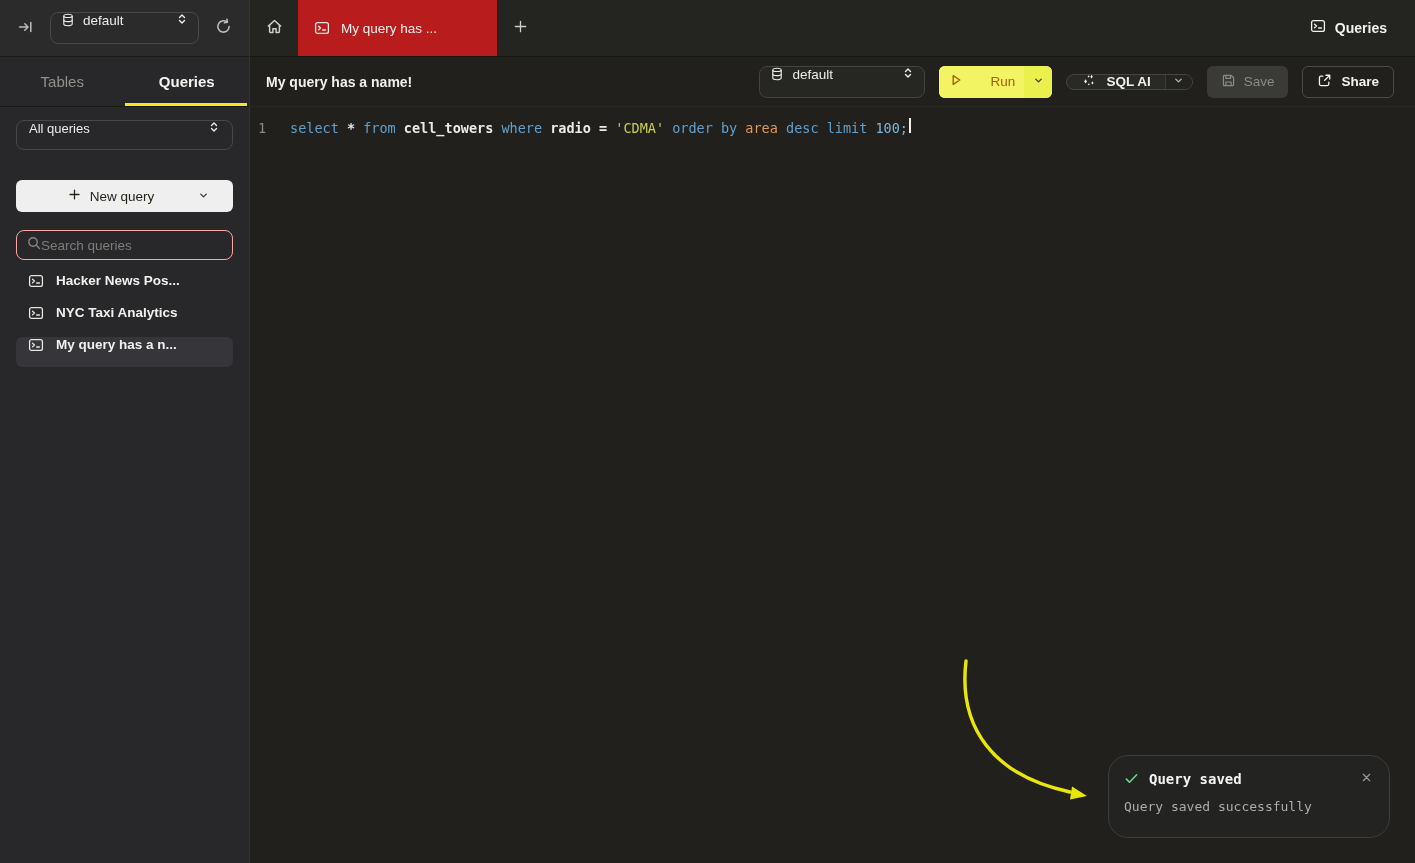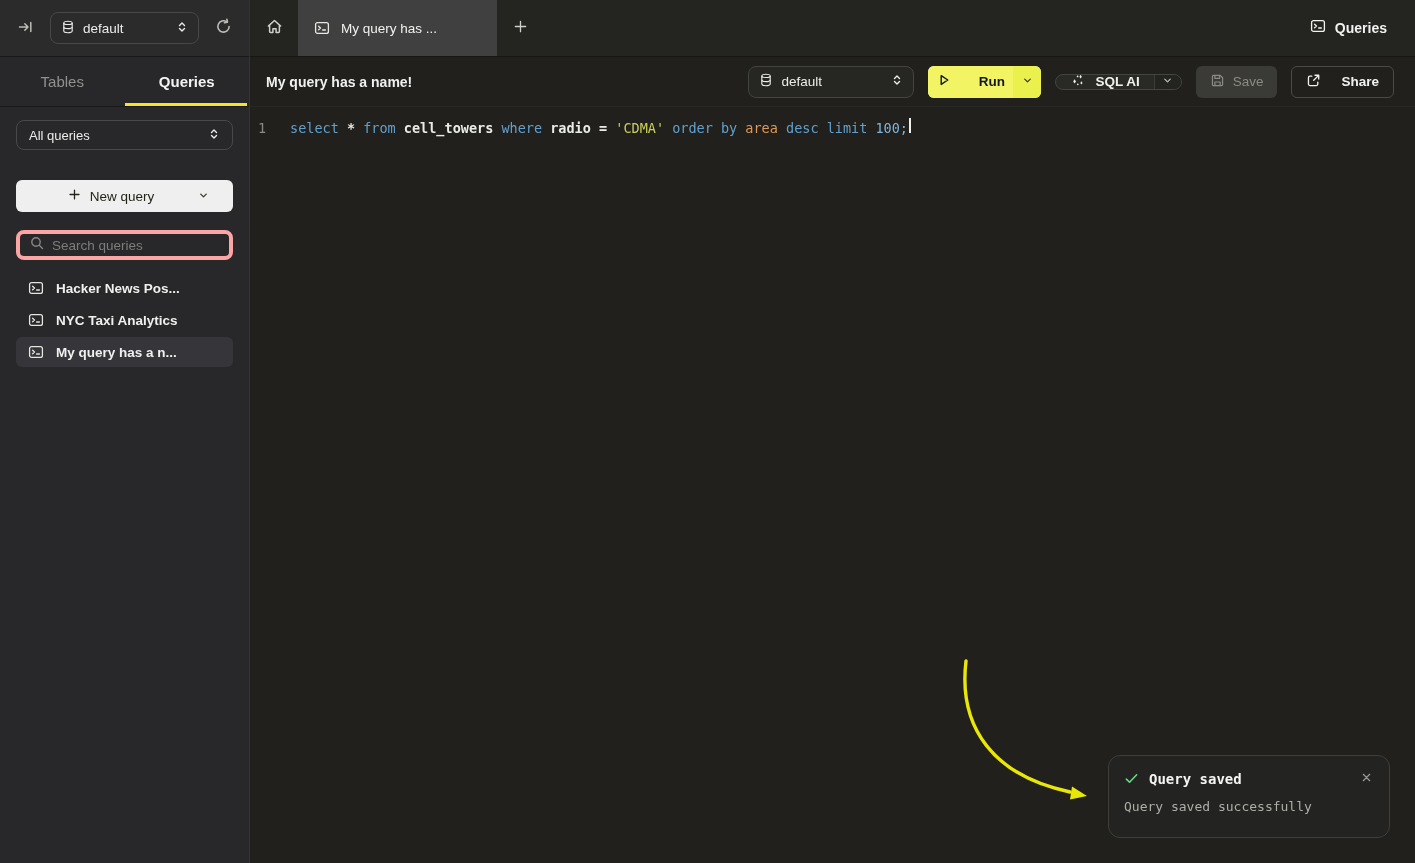--- a/index.html
+++ b/index.html
@@ -31,21 +31,21 @@
     background: #2b2b2c;
     border-bottom: 1px solid rgba(0,0,0,0.4);
   }
   .icon-btn {
     width: 28px; height: 28px;
     display: flex; align-items: center; justify-content: center;
     color: #bcbcb8; border-radius: 6px; cursor: pointer;
     background: transparent; border: none;
   }
   .select-control {
-    display: flex; align-items: center; gap: 8px;
+    display: flex; gap: 8px;
     height: 32px; padding: 0 10px;
     border: 1px solid #48484b; border-radius: 8px;
     background: transparent; cursor: pointer;
     font-size: 13.5px; color: #ececea;
   }
   .sidebar-topbar .select-control { flex: 1; }
   .select-control .grow { flex: 1; }
   .sidebar-tabs {
     height: 50px; flex: 0 0 50px;
     display: flex; align-items: stretch;
@@ -71,52 +71,52 @@
     flex: 1; display: flex; align-items: center; justify-content: center; gap: 9px;
     background: var(--accent-yellow, #f2f464);
     color: #23231a; font-size: 13.5px; font-weight: 500;
   }
   .new-query-chev {
     width: 27px; display: flex; align-items: center; justify-content: center;
     background: #e7ed49; color: #3e3e2c;
   }
   .search-box {
     margin-top: 18px; height: 30px; width: 100%;
-    display: flex; align-items: center; gap: 8px; padding: 0 10px;
-    border: 4px solid #fca5a5; border-radius: 8px; color: #85858a;
+    display: flex; align-items: center; padding: 0 10px;
+    border: 1px solid #fca5a5; border-radius: 8px; color: #85858a;
   }
   .search-box input {
     flex: 1; background: transparent; border: none; outline: none;
     font-size: 13.5px; color: #ececea;
     font-family: "Liberation Sans", "DejaVu Sans", sans-serif;
   }
   .search-box input::placeholder { color: #7d7d7a; }
   .query-list { margin-top: 13px; }
   .query-item {
     height: 30px; margin-bottom: 2px;
-    display: flex; align-items: center; gap: 12px; padding: 0 12px;
+    display: flex; gap: 12px; padding: 0 12px;
     border-radius: 6px; cursor: pointer; color: #f0f0ee;
   }
   .query-item.selected { background: #35353a; }
   .query-item .q-icon { color: #e4e4e0; display: flex; }
   .query-item .q-label { font-size: 13.5px; font-weight: 600; white-space: nowrap; }
 
   
   .main { flex: 1; display: flex; flex-direction: column; min-width: 0; }
   .tabstrip {
     height: 57px; flex: 0 0 57px;
     background: #242421; display: flex; align-items: stretch;
     border-bottom: 1px solid #161613;
   }
   .tab-home {
     width: 48px; display: flex; align-items: center; justify-content: center;
     color: #cfcfcb; cursor: pointer; background: transparent; border: none;
   }
   .editor-tab {
-    width: 199px; background: #404040;
+    width: 199px; background: #b91c1c;
     display: flex; align-items: center; gap: 11px; padding: 0 16px;
     cursor: pointer;
   }
   .editor-tab .t-icon { color: #e8e8e4; display: flex; }
   .editor-tab .t-label { font-size: 13.5px; font-weight: 500; color: #f1f1ef; white-space: nowrap; }
   .tab-add {
     width: 46px; display: flex; align-items: center; justify-content: center;
     color: #cfcfcb; cursor: pointer; background: transparent; border: none;
   }
   .tabstrip .spacer { flex: 1; }
@@ -133,42 +133,42 @@
     border-bottom: 1px solid rgba(255,255,255,0.03);
   }
   .doc-title { font-size: 14px; font-weight: 600; color: #f0f0ee; }
   .main-header .spacer { flex: 1; }
   .controls { display: flex; align-items: center; gap: 14px; }
   .controls .select-control { width: 166px; background: #262622; border-color: #434341; }
 
   .run-btn { height: 32px; width: 113px; display: flex; border-radius: 6px; overflow: hidden; cursor: pointer; border: none; padding: 0; }
   .run-main {
     flex: 1; display: flex; align-items: center; justify-content: center; gap: 28px;
-    background: var(--accent-yellow, #f2f464); color: #0f172a; font-size: 13.5px; font-weight: 700;
+    background: var(--accent-yellow, #f2f464); color: #a16207; font-size: 13.5px; font-weight: 400;
   }
   .run-chev { width: 28px; display: flex; align-items: center; justify-content: center; background: #eaf04c; color: #3e3e2c; }
 
   .sqlai-btn {
     height: 16px; display: flex; align-items: stretch;
     border: 1px solid #444441; border-radius: 8px; overflow: hidden; cursor: pointer;
     background: #292925; padding: 0;
   }
   .sqlai-main { display: flex; align-items: center; gap: 9px; padding: 0 14px; color: #f0f0ee; font-size: 13.5px; font-weight: 600; }
   .sqlai-chev { width: 27px; display: flex; align-items: center; justify-content: center; background: #232320; color: #b5b5b0; border-left: 1px solid #3c3c38; }
 
   .save-btn {
     height: 32px; padding: 0 14px; border-radius: 6px; border: none;
     background: #3a3a37; color: #8b8b84;
     display: flex; align-items: center; gap: 8px; font-size: 13.5px; font-weight: 500;
     cursor: default;
   }
   .share-btn {
     height: 32px; padding: 0 14px; border-radius: 6px;
     border: 1px solid #4a4a47; background: transparent; color: #f2f2f0;
-    display: flex; align-items: center; gap: 20px; font-size: 13.5px; font-weight: 600;
+    display: flex; align-items: center; gap: 9px; font-size: 13.5px; font-weight: 600;
     cursor: pointer;
   }
 
   
   .editor {
     flex: 1; background: #21201d; position: relative;
     font-family: "DejaVu Sans Mono", "Liberation Mono", monospace;
     font-size: 13.5px; padding-top: 11px;
   }
   .code-line { display: flex; line-height: 20px; }
@@ -182,21 +182,21 @@
   .tok-plain   { color: #d8d8d4; }
   .caret {
     display: inline-block; width: 2px; height: 15px;
     background: #eef0ee; vertical-align: -2px; margin-left: 1px;
   }
 
   
   .toast {
     position: absolute; right: 25px; bottom: 25px;
     width: 282px; height: 83px;
-    background: #232321; border: 1px solid #3e3e3b; border-radius: 12px;
+    background: #232321; border: 1px solid #3e3e3b; border-radius: 20px;
     padding: 13px 15px;
   }
   .toast-head { display: flex; align-items: center; gap: 10px; }
   .toast-check { color: var(--success-green, #67da84); display: flex; }
   .toast-title { font-size: 14px; font-weight: 700; color: #f4f4f2; flex: 1; }
   .toast-close { color: #9a9a96; background: none; border: none; cursor: pointer; display: flex; padding: 2px; }
   .toast-msg { margin-top: 11px; font-size: 13px; color: #aeaea8; }
 
   
   .annotation-arrow { position: absolute; inset: 0; pointer-events: none; }

